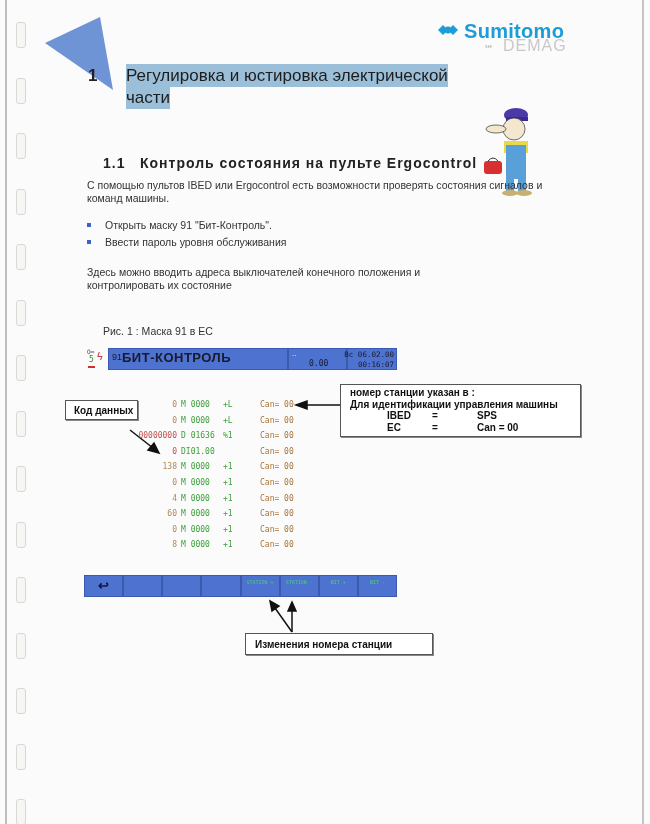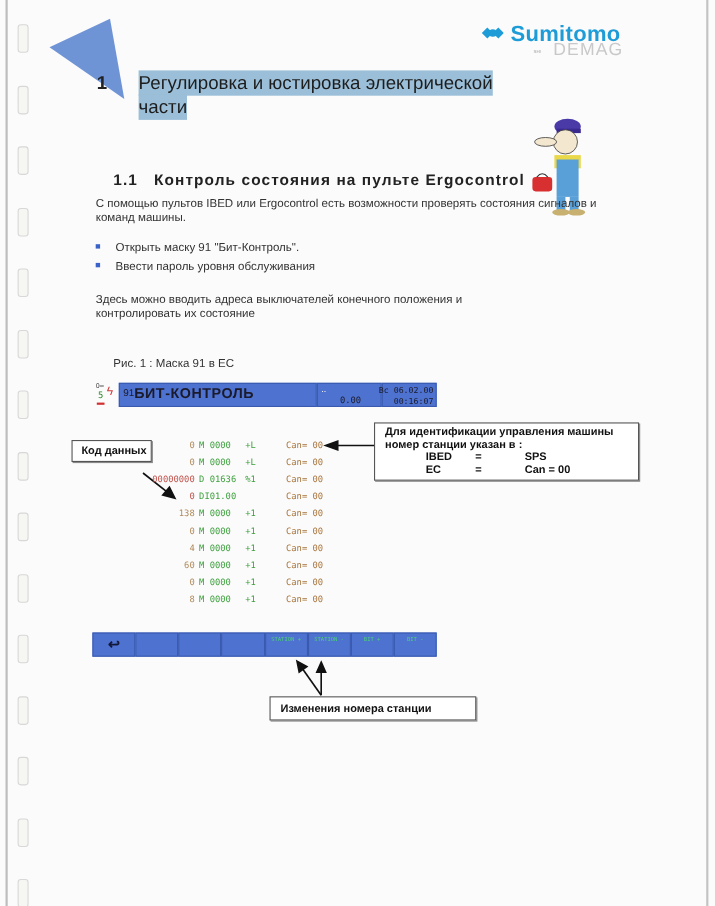--- a/index.html
+++ b/index.html
@@ -219,22 +219,22 @@
       <span class="c-val">8</span>
       <span class="c-addr">M 0000</span>
       <span class="c-fmt">+1</span>
       <span class="c-can">Can= 00</span>
     </div>
   </div>
 
 <div class="callout" style="left:65px;top:400px;width:73px;height:20px;line-height:20px;padding-left:8px;box-sizing:border-box;">Код данных</div>
 
 <div class="callout" style="left:340px;top:384px;width:241px;height:53px;padding:2px 0 0 9px;box-sizing:border-box;line-height:11.5px;">
+  <div>номер станции указан в :</div>
   <div>Для идентификации управления машины</div>
-  <div>номер станции указан в :</div>
   <div style="position:relative;height:11.5px;">
     <span style="position:absolute;left:37px;">IBED</span>
     <span style="position:absolute;left:82px;">=</span>
     <span style="position:absolute;left:127px;">SPS</span>
   </div>
   <div style="position:relative;height:11.5px;">
     <span style="position:absolute;left:37px;">EC</span>
     <span style="position:absolute;left:82px;">=</span>
     <span style="position:absolute;left:127px;">Can = 00</span>
   </div>

